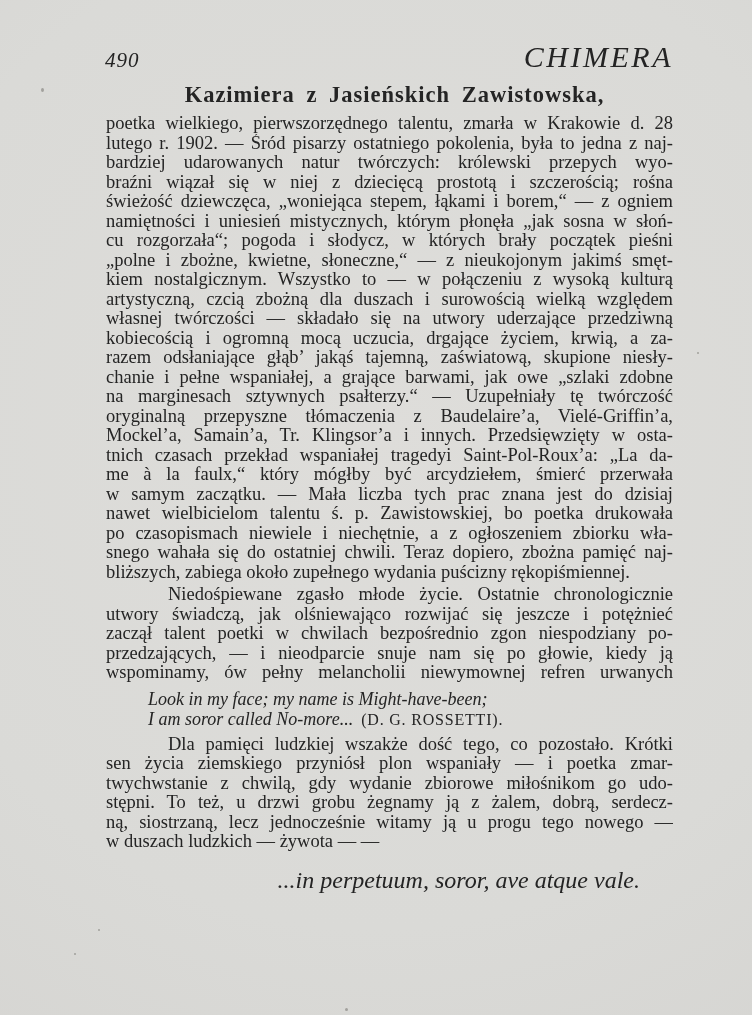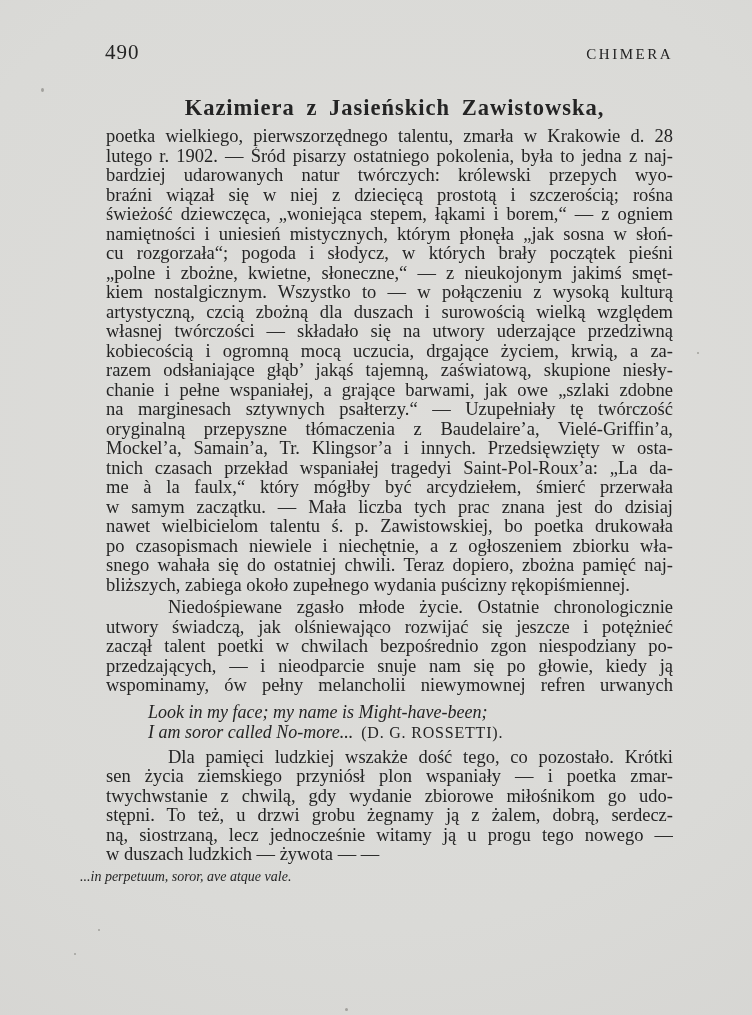--- a/index.html
+++ b/index.html
@@ -19,37 +19,38 @@
   .content {
     position: absolute;
     left: 80px; top: 0;
     width: 593px;
   }
   .header-row {
     display: flex;
     justify-content: space-between;
     align-items: baseline;
     margin-top: 40px;
+    font-style: italic;
   }
   .page-number {
     font-size: 21px;
     margin-left: 25px;
     letter-spacing: 1px;
   }
   .journal-title {
-    font-size: 15px;
+    font-size: 30px;
     letter-spacing: 2.5px;
   }
   .article-title {
     font-size: 22.5px;
     font-weight: bold;
     text-align: center;
     letter-spacing: 1px;
     word-spacing: 5px;
-    margin: 30px 0 6px 36px;
+    margin: 8px 0 6px 36px;
     white-space: nowrap;
   }
   .para { margin: 0; }
   .para.p2 { margin-top: 3px; }
   .para.p3 { margin-top: 5px; }
   .bline {
     font-size: 18.5px;
     line-height: 19.5px;
     height: 19.5px;
     overflow: hidden;
@@ -66,25 +67,25 @@
     line-height: 20px;
   }
   .poem-attribution {
     font-style: normal;
     font-size: 16px;
     letter-spacing: 0.8px;
     margin-left: 8px;
   }
   .closing-line {
     font-style: italic;
-    font-size: 14px;
+    font-size: 24px;
     line-height: 20px;
-    text-align: left;
+    text-align: right;
     padding-right: 33px;
-    margin-top: 2px;
+    margin-top: 18px;
   }
   .speck {
     position: absolute;
     background: #8a8984;
     border-radius: 50%;
     width: 3px; height: 3px;
     opacity: 0.7;
   }
   .speck.s1 { left: 41px;  top: 88px;  width: 3px; height: 4px; }
   .speck.s2 { left: 98px;  top: 929px; width: 2px; height: 2px; }

